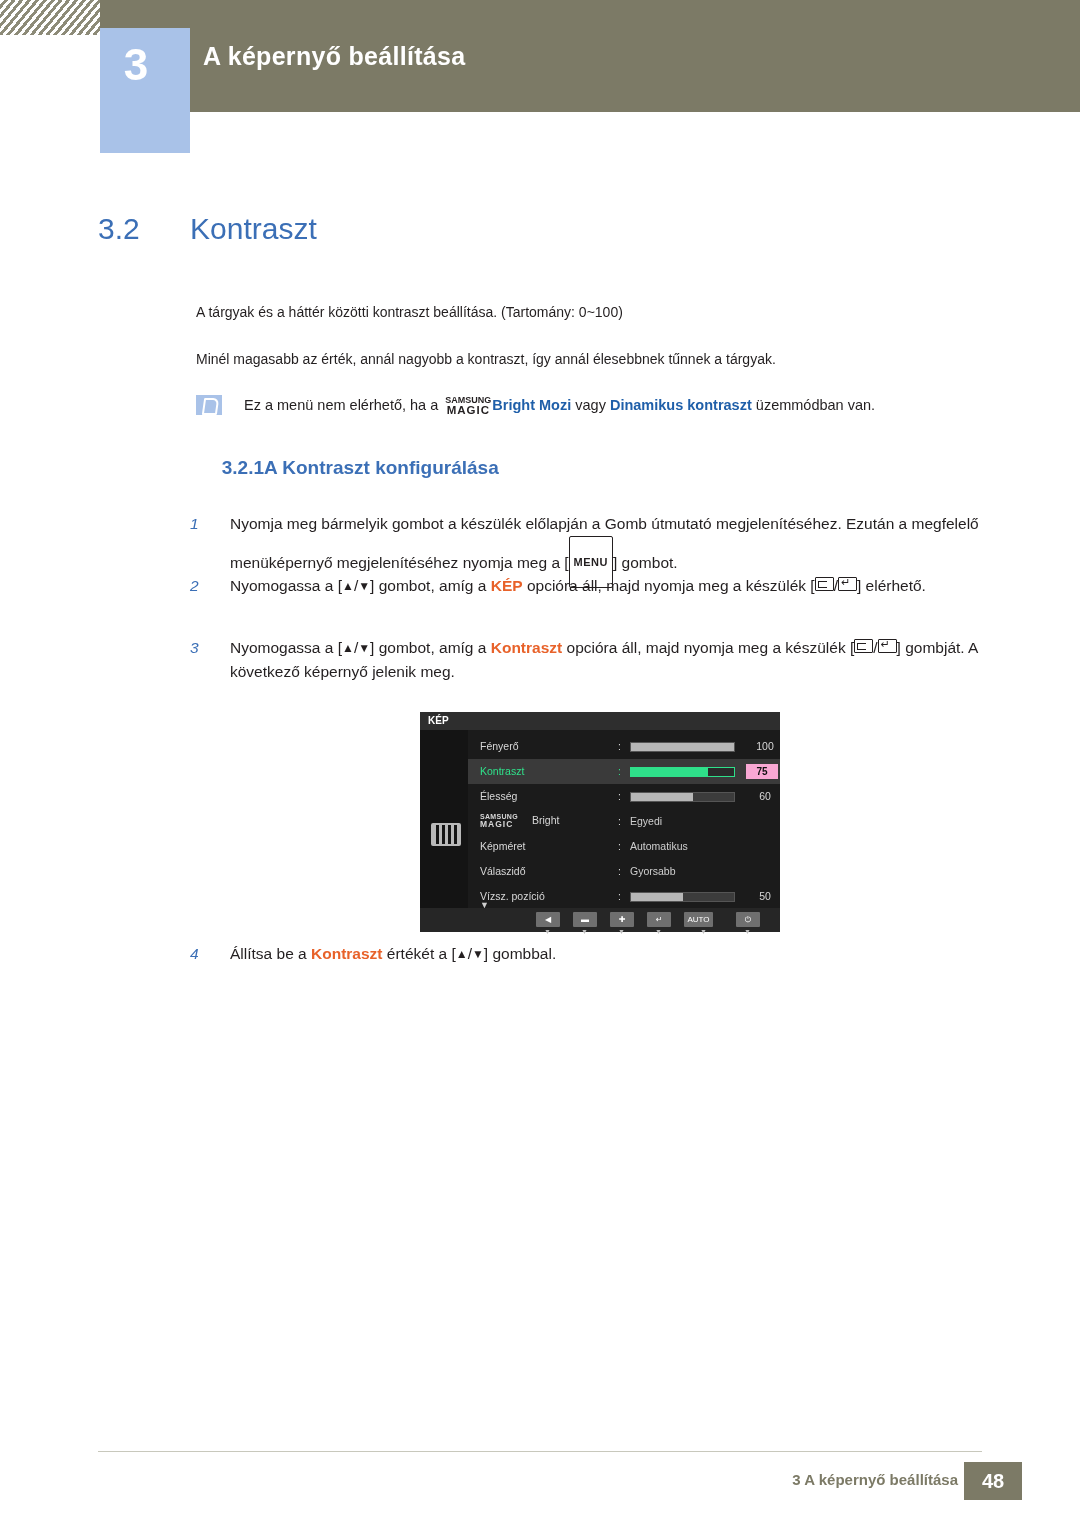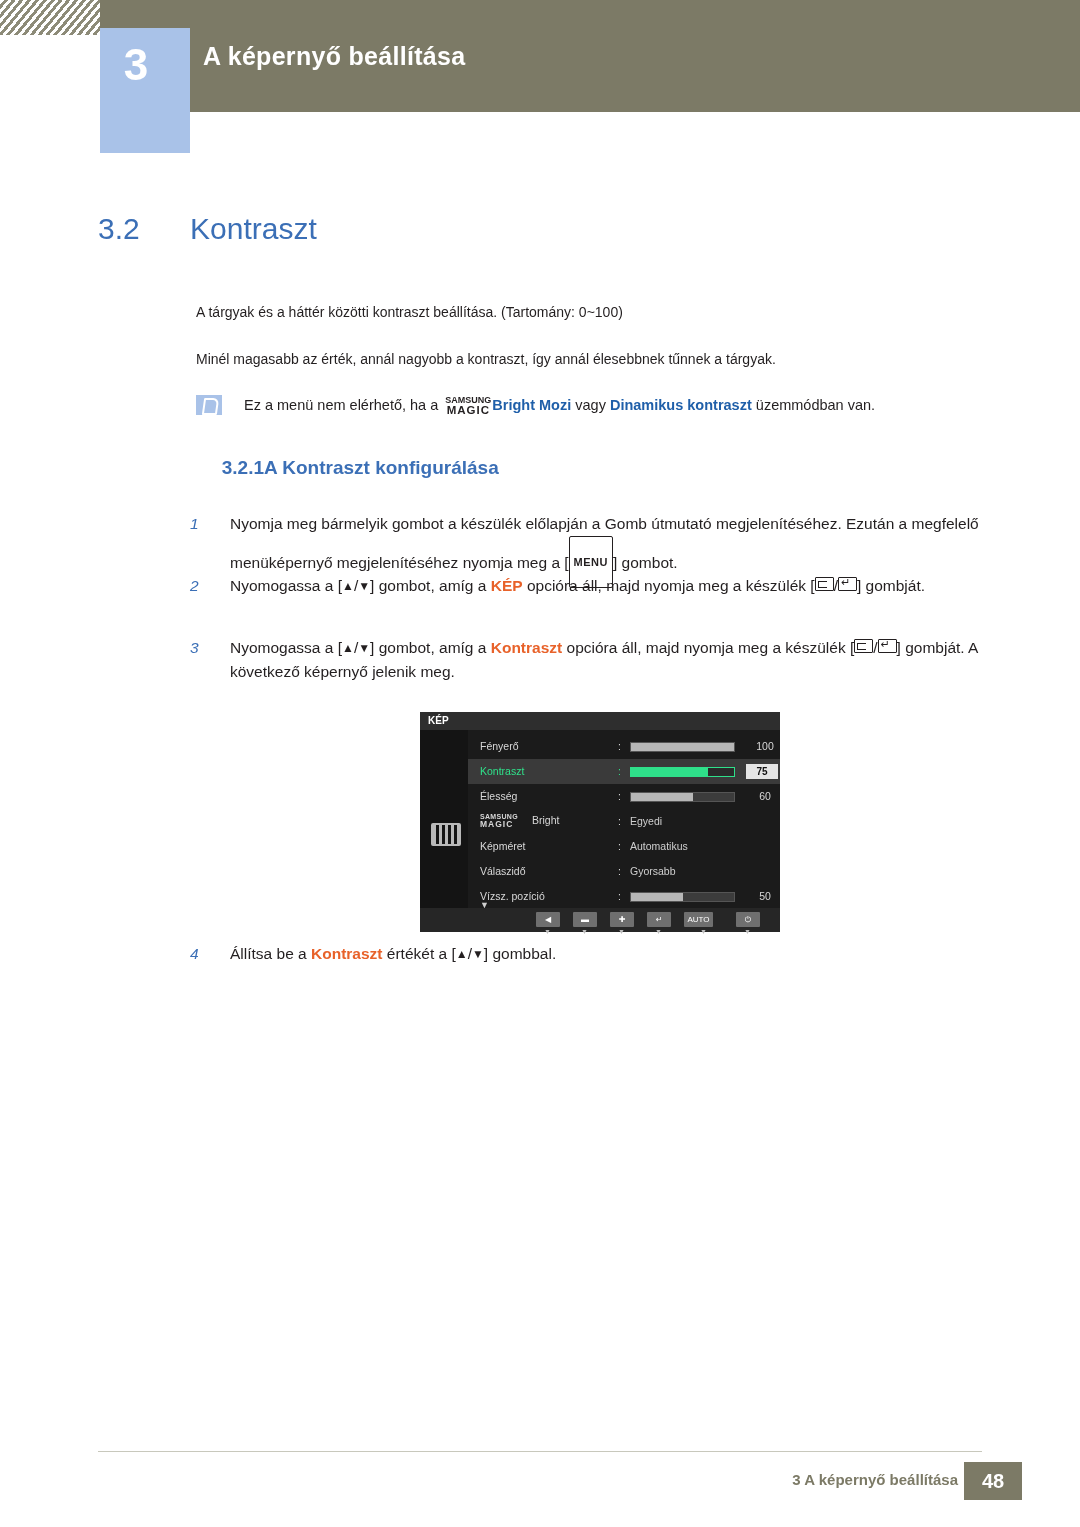--- a/index.html
+++ b/index.html
@@ -316,21 +316,21 @@
     background: #3a3a3a;
   }
   .osd-row.sel .lbl,
   .osd-row.sel .colon { color: #2fe08a; }
   .osd-row.sel .bar-track { border-color: #2fe08a; background: #2a2a2a; }
   .osd-row.sel .bar-fill { background: #2fe08a; }
   .osd-row.sel .numbox {
     position: absolute;
     left: 278px; top: 5px;
     width: 32px; height: 15px;
-    background: #e5e5e5;
+    background: #f9a8d4;
     color: #111;
     font-size: 10px;
     line-height: 15px;
     text-align: center;
     font-weight: bold;
   }
   .magic-osd {
     position: absolute;
     left: 12px; top: 0;
     line-height: 1;
@@ -446,21 +446,21 @@
     <span class="subsec-num">3.2.1</span><span>A Kontraszt konfigurálása</span>
   </div>
 
   <div class="step s1r">
     <span class="step-num">1</span>
     <span class="step-body"><span>Nyomja meg bármelyik gombot a készülék előlapján a Gomb útmutató megjelenítéséhez. Ezután a megfelelő menüképernyő megjelenítéséhez nyomja meg a [</span><span class="key">MENU</span><span>] gombot.</span></span>
   </div>
 
   <div class="step s2r">
     <span class="step-num">2</span>
-    <span class="step-body"><span>Nyomogassa a [</span><span class="arrowglyph">▲</span>/<span class="arrowglyph">▼</span><span>] gombot, amíg a</span> <span class="orange">KÉP</span> <span>opcióra áll, majd nyomja meg a készülék [</span><span class="kbd-box b1"></span>/<span class="kbd-box b2"></span><span>] gombját.</span></span>
+    <span class="step-body"><span>Nyomogassa a [</span><span class="arrowglyph">▲</span>/<span class="arrowglyph">▼</span><span>] gombot, amíg a</span> <span class="orange">KÉP</span> <span>opcióra áll, majd nyomja meg a készülék [</span><span class="kbd-box b1"></span>/<span class="kbd-box b2"></span><span>] elérhető.</span></span>
   </div>
 
   <div class="step s3r">
     <span class="step-num">3</span>
     <span class="step-body"><span>Nyomogassa a [</span><span class="arrowglyph">▲</span>/<span class="arrowglyph">▼</span><span>] gombot, amíg a</span> <span class="orange">Kontraszt</span> <span>opcióra áll, majd nyomja meg a készülék [</span><span class="kbd-box b1"></span>/<span class="kbd-box b2"></span><span>] gombját. A következő képernyő jelenik meg.</span></span>
   </div>
 
   <div class="osd">
     <div class="osd-title">KÉP</div>
     <div class="osd-left">

